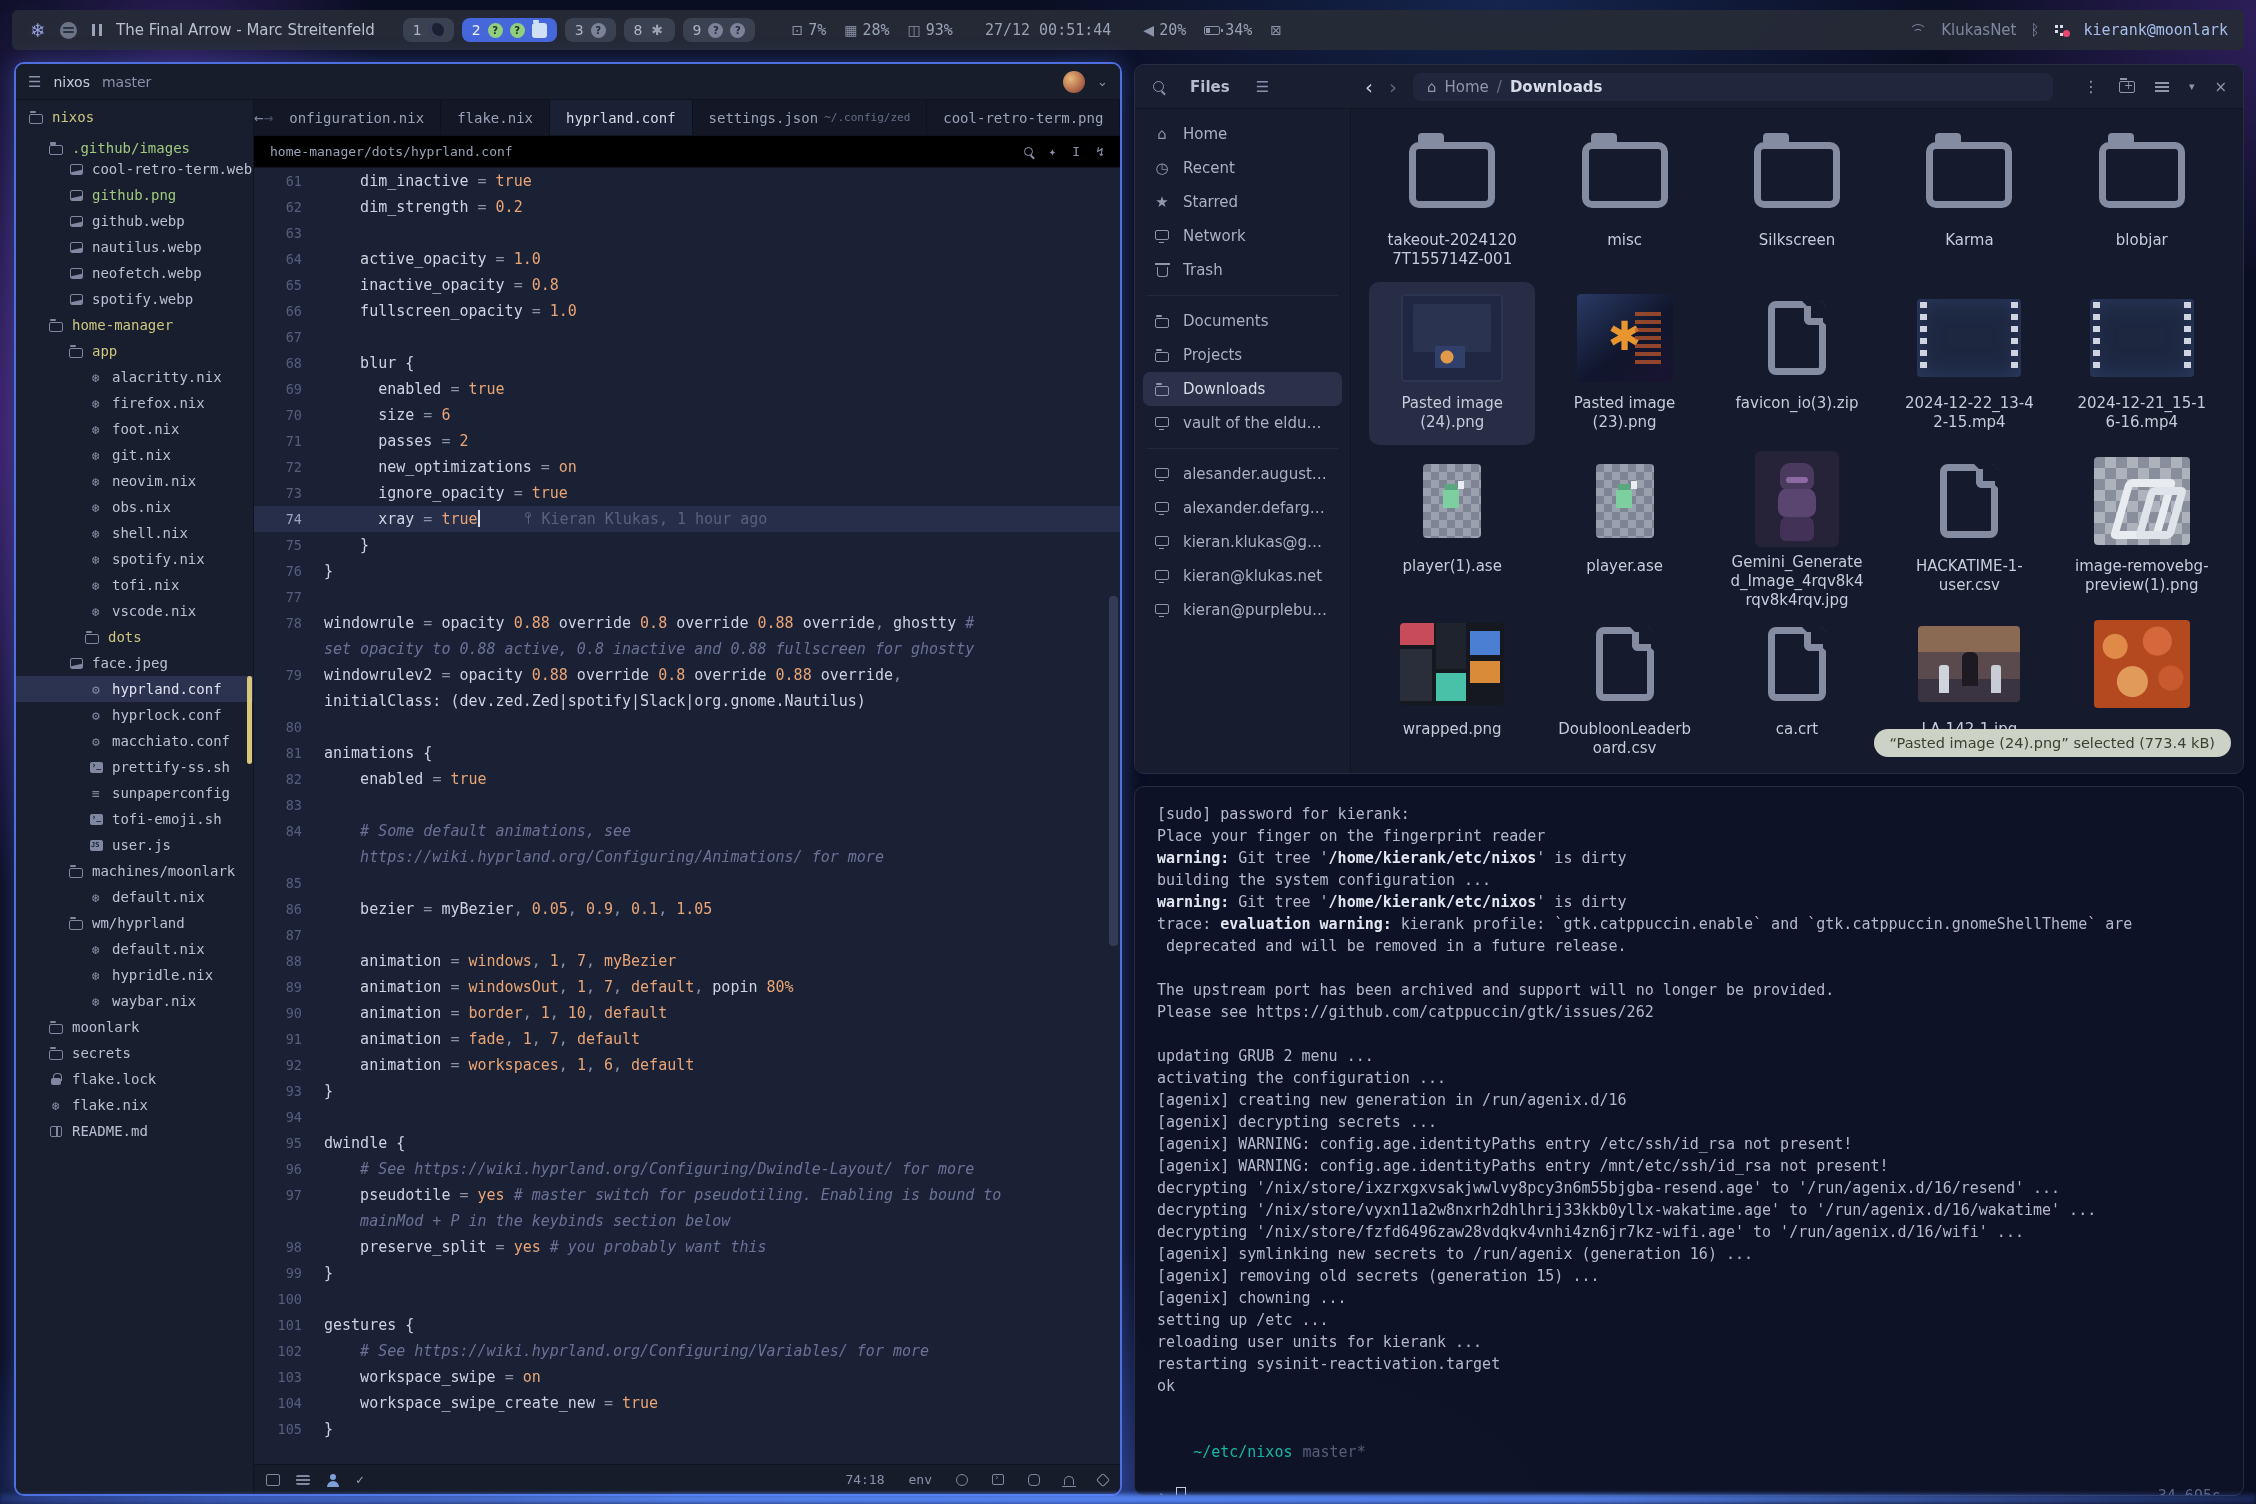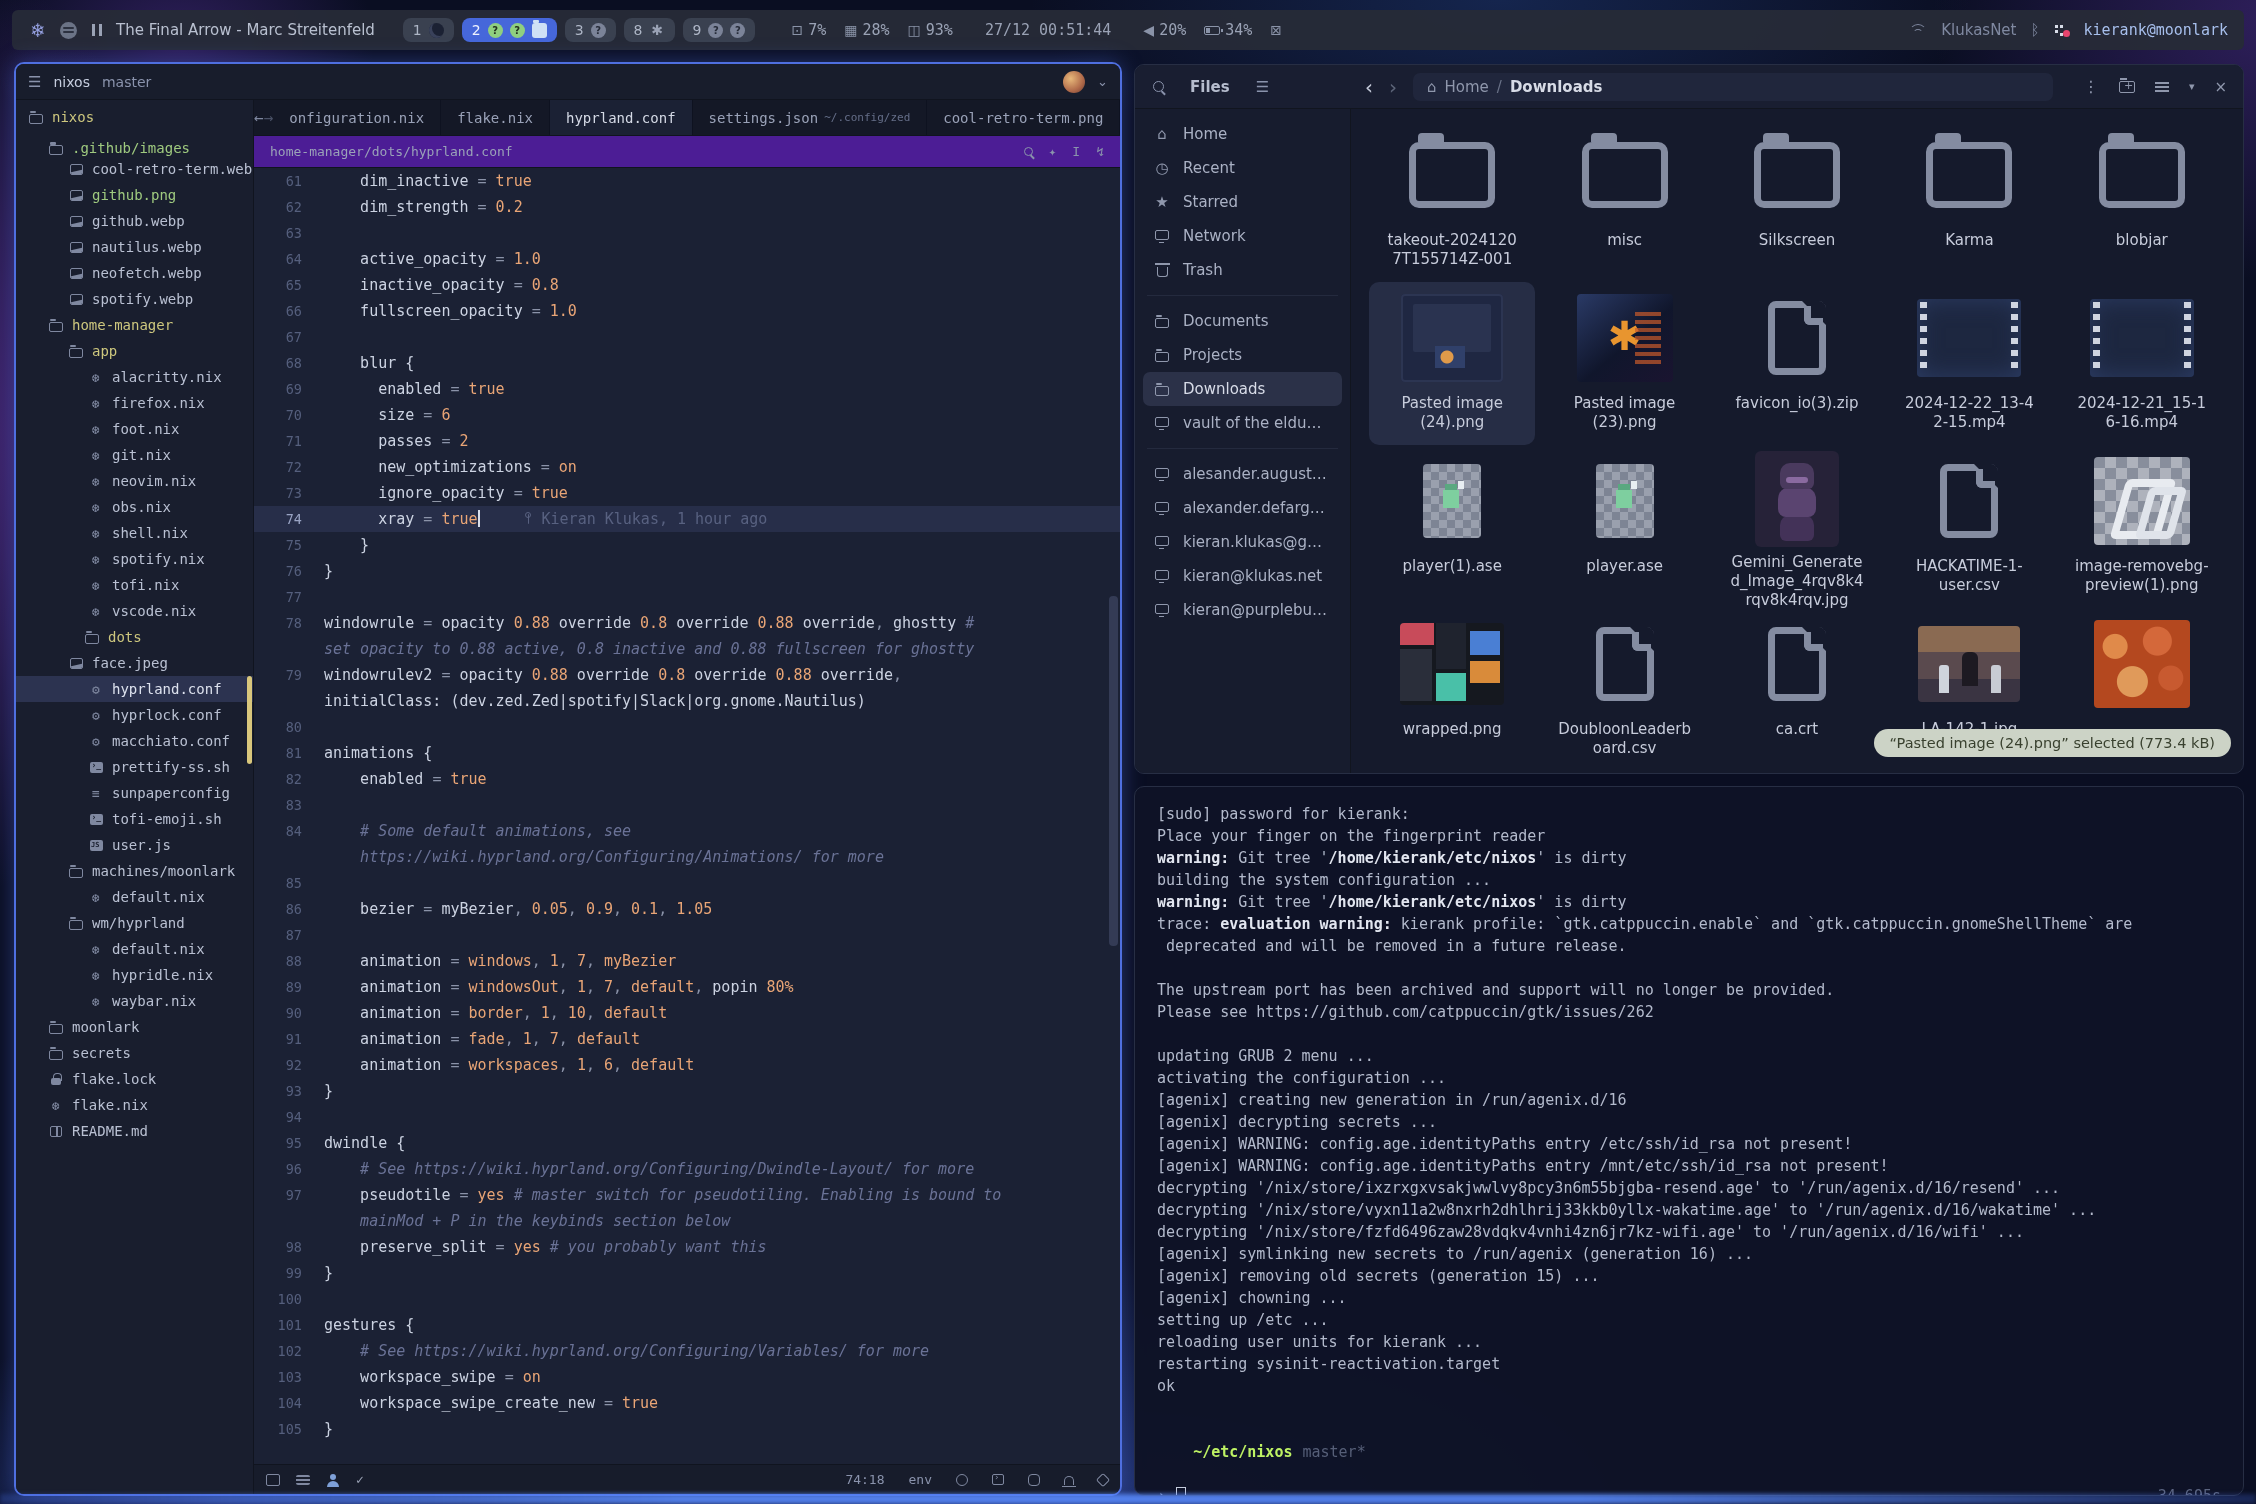--- a/index.html
+++ b/index.html
@@ -87,21 +87,21 @@
 .i-book::before{content:"";position:absolute;left:50%;top:0;bottom:0;width:1.5px;background:currentColor}
 #panel-mark{position:absolute;right:1px;top:576px;width:5px;height:88px;background:#d9c77c;border-radius:3px}
 #editor{flex:1;display:flex;flex-direction:column;min-width:0}
 #tabbar{height:36px;background:#141826;display:flex;align-items:stretch;border-bottom:1px solid #10141f;
  font-family:"DejaVu Sans Mono",monospace;font-size:14px;color:#9aa2b8}
 .navbtn{width:30px;display:flex;align-items:center;justify-content:center;color:#7f88a0;font-size:16px}
 .navbtn.dis{color:#4a5166}
 .tab{display:flex;align-items:center;padding:0 16px;border-right:1px solid #0e1220;gap:6px;white-space:nowrap}
 .tab.active{background:#1b2134;color:#d5dae6}
 .tab .suffix{font-size:11px;color:#656e88}
-#crumbbar{height:32px;background:#4c1d95;border-bottom:1px solid #10141f;display:flex;align-items:center;
+#crumbbar{height:32px;background:#000000;border-bottom:1px solid #10141f;display:flex;align-items:center;
  padding:0 16px;font-family:"DejaVu Sans Mono",monospace;font-size:13px;color:#9aa2b8}
 .crumb-ics{margin-left:auto;display:flex;gap:16px;color:#8a93ac;align-items:center}
 .searchic{width:9px;height:9px;border:1.5px solid #8a93ac;border-radius:50%;position:relative;display:inline-block}
 .searchic::after{content:"";position:absolute;width:5px;height:1.5px;background:#8a93ac;bottom:-2px;right:-3px;transform:rotate(45deg)}
 #codearea{flex:1;position:relative;overflow:hidden;font-family:"DejaVu Sans Mono",monospace;font-size:15px;background:#1b2134}
 .cl{display:flex;height:26px;line-height:26px;white-space:pre}
 .cl.cur{background:#272e49}
 .ln{width:70px;flex:0 0 auto;text-align:right;padding-right:22px;color:#555f7d;font-size:13.5px}
 .cl.cur .ln{color:#9aa4c4}
 .ct{flex:1;overflow:hidden}
@@ -199,21 +199,21 @@
 .g-pizza{width:96px;height:88px;border-radius:4px;overflow:hidden;
  background:radial-gradient(circle at 22% 30%,#e08a4a 0 12px,transparent 13px),radial-gradient(circle at 66% 24%,#d4683a 0 14px,transparent 15px),radial-gradient(circle at 40% 70%,#e09a5a 0 15px,transparent 16px),radial-gradient(circle at 80% 66%,#c85a30 0 12px,transparent 13px),#b4481f}
 #f-status{position:absolute;right:12px;bottom:16px;background:#ccd3c6;color:#39412f;font-size:14.5px;
  padding:6px 16px;border-radius:16px;z-index:5;white-space:nowrap}
 
 #term{left:1134px;top:786px;width:1110px;height:710px;background:rgba(14,19,38,.97);border:1px solid #272e44;
  padding:16px 22px;font-family:"DejaVu Sans Mono",monospace;font-size:15px;line-height:22px;color:#b3bacc}
 .tl{white-space:pre-wrap}
 .tl .b{color:#e2e6f0;font-weight:bold}
 #prompt1{margin-top:22px}
-#prompt1 .path{font-weight:bold;color:#bef264}
+#prompt1 .path{font-weight:normal;color:#14b8a6}
 #prompt1 .branch{color:#565f78;margin-left:10px}
 #prompt2{display:flex;align-items:center}
 #prompt2 .pch{color:#8a93ac;font-size:17px;margin-right:9px}
 .cursorbox{display:inline-block;width:10px;height:18px;border:1.5px solid #c5ccdd}
 #prompt2 .dur{margin-left:auto;color:#5c6580}
 </style>
 </head>
 <body>
 
 <div id="topbar">

